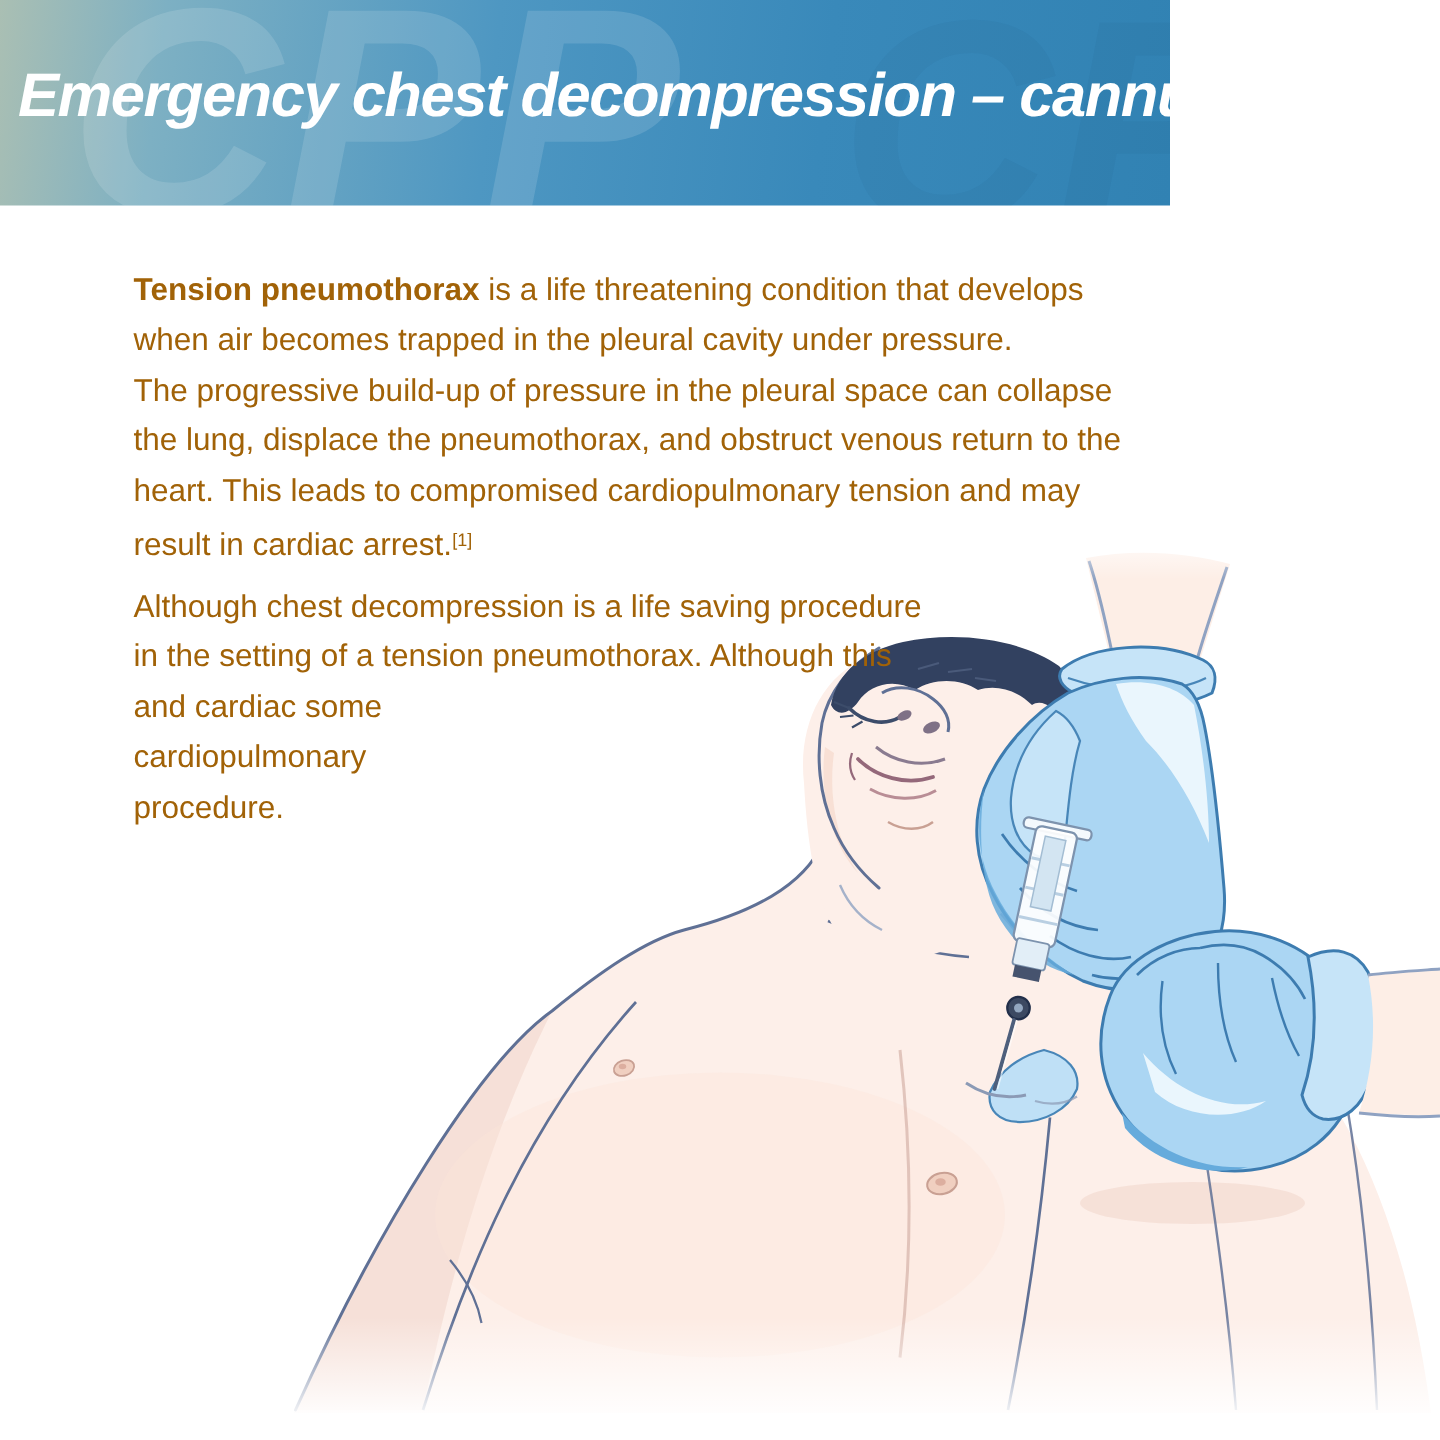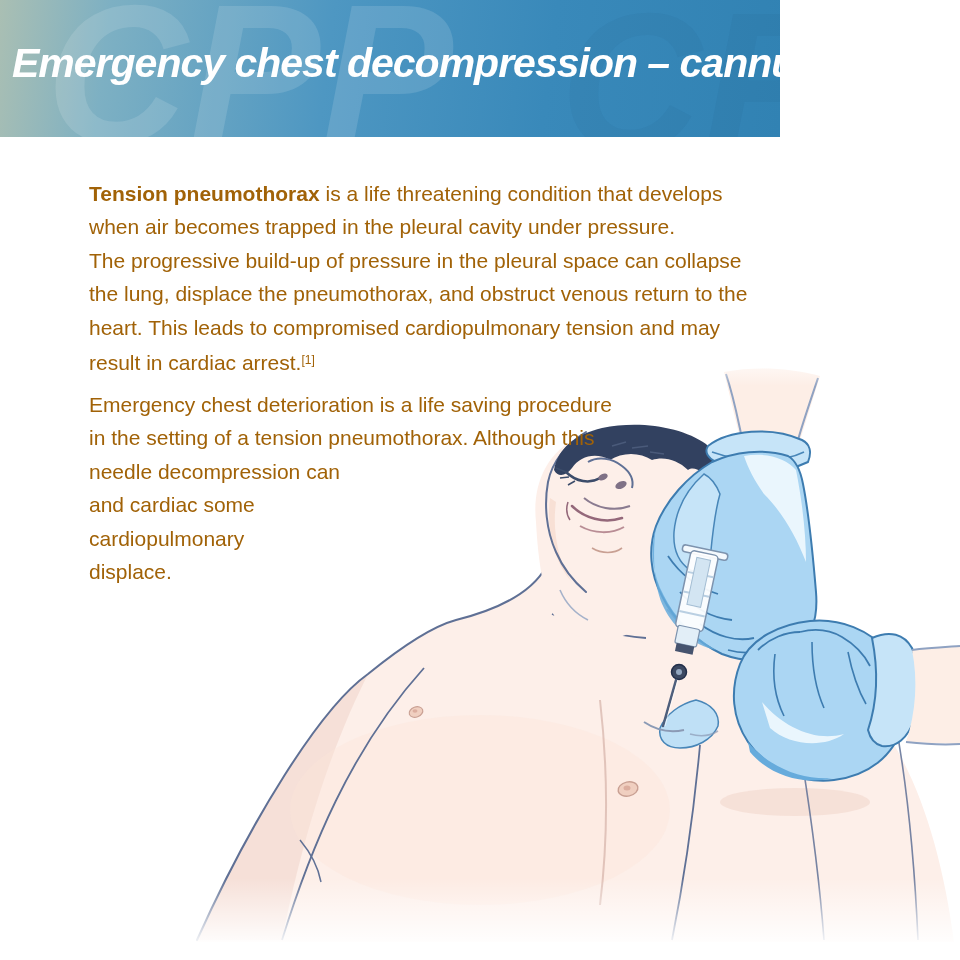--- a/index.html
+++ b/index.html
@@ -212,19 +212,18 @@
 <div class="para p1">
   <div><span class="b">Tension pneumothorax</span><span> is a life threatening condition that develops</span></div>
   <div>when air becomes trapped in the pleural cavity under pressure.</div>
   <div>The progressive build-up of pressure in the pleural space can collapse</div>
   <div>the lung, displace the pneumothorax, and obstruct venous return to the</div>
   <div>heart. This leads to compromised cardiopulmonary tension and may</div>
   <div><span>result in cardiac arrest.</span><sup class="ref">[1]</sup></div>
 </div>
 
 <div class="para p2">
-  <div>Emergency chest deterioration is a life saving procedure</div>
+  <div>Although chest decompression is a life saving procedure</div>
   <div>in the setting of a tension pneumothorax. Although this</div>
-  <div>needle decompression can</div>
   <div>and cardiac some</div>
   <div>cardiopulmonary</div>
-  <div>displace.</div>
+  <div>procedure.</div>
 </div>
 
 </body></html>

